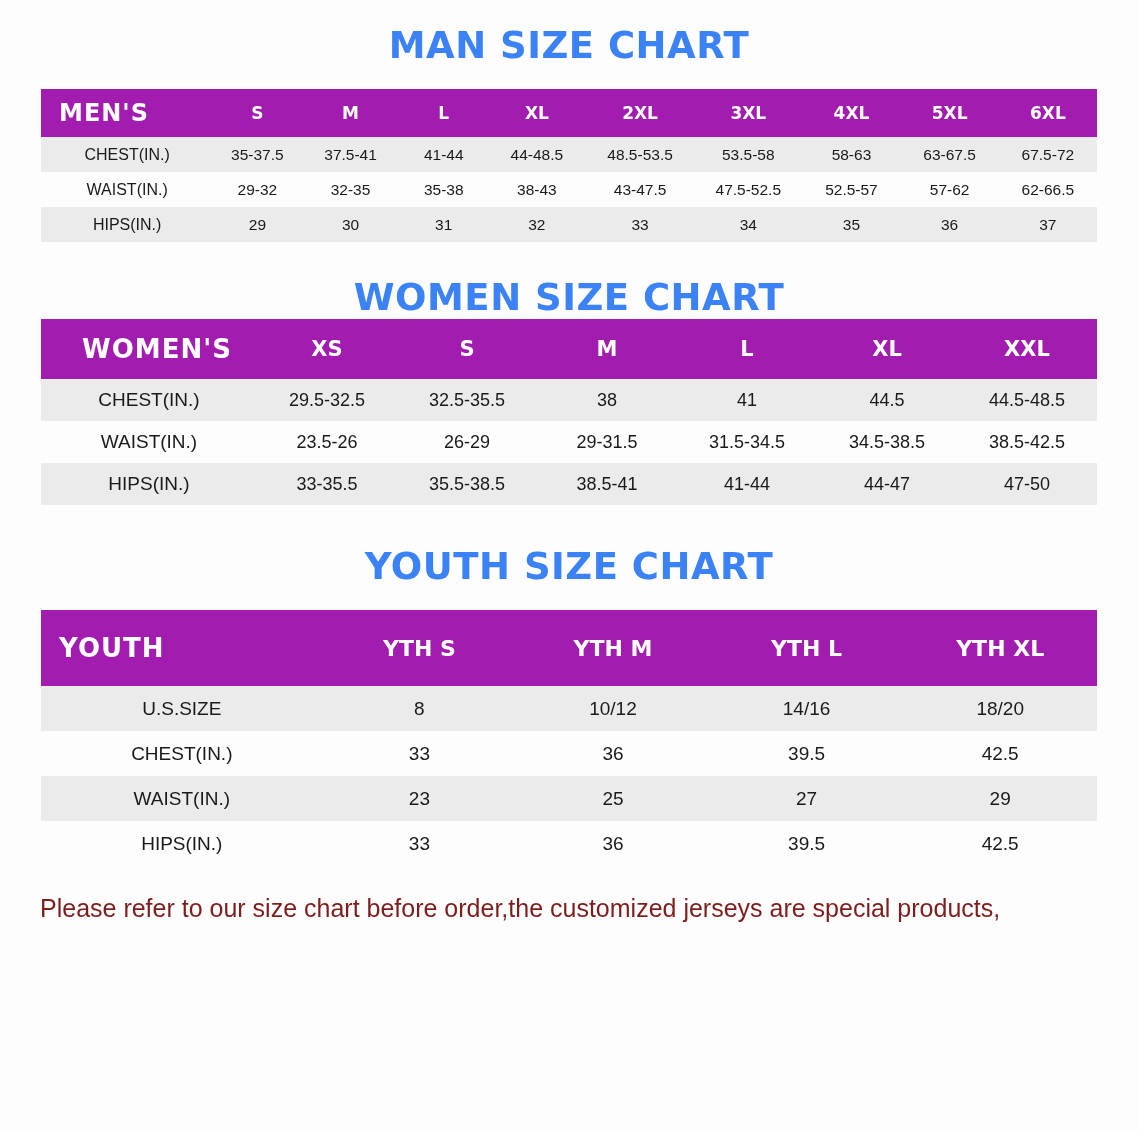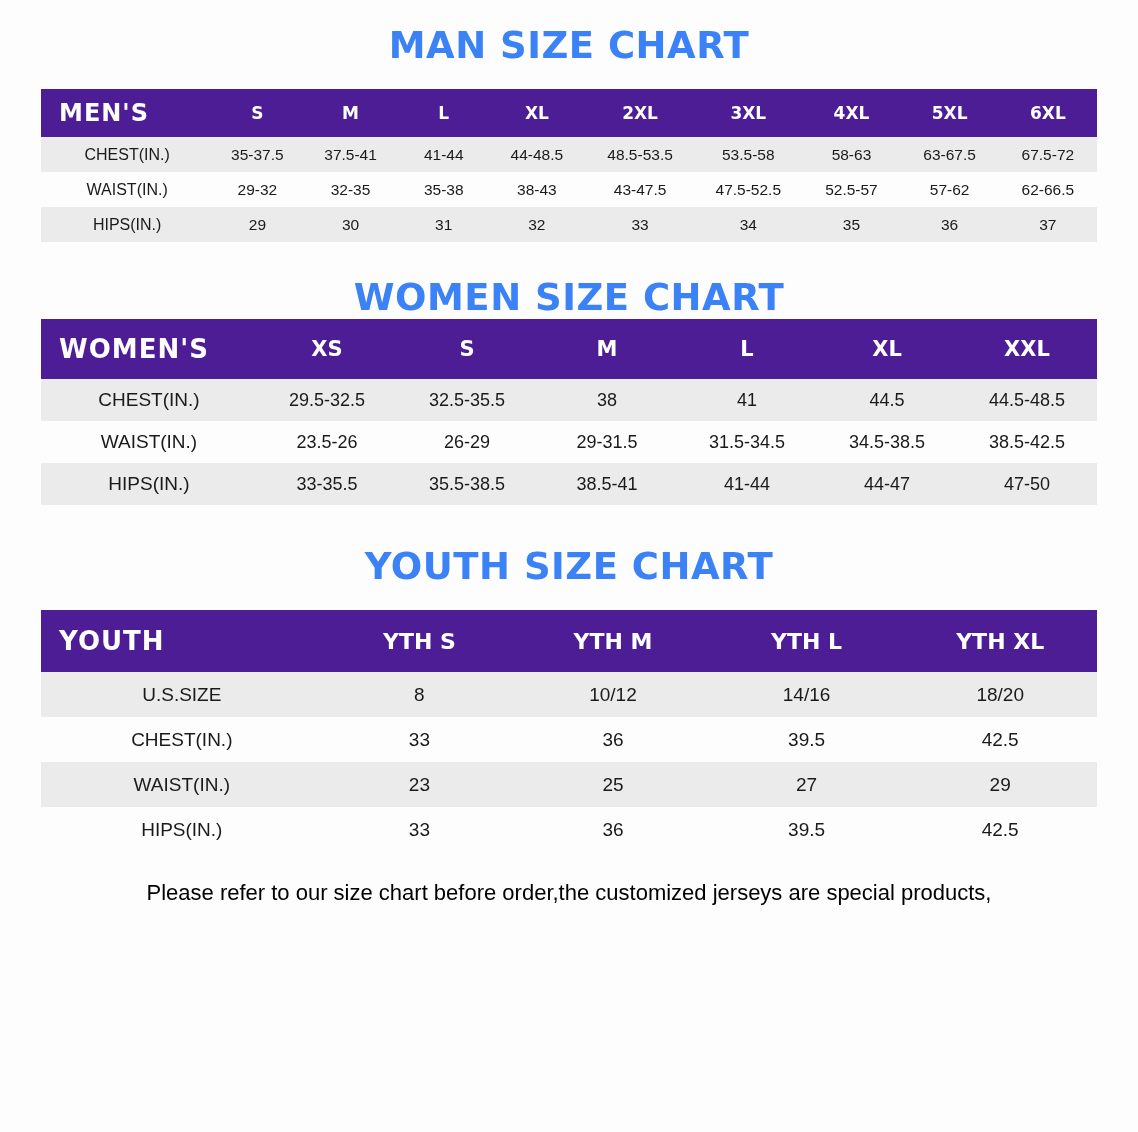--- a/index.html
+++ b/index.html
@@ -47,21 +47,21 @@
   .t-women  { font-size: 37px; margin-top: 34px; }
   .t-youth  { font-size: 37px; margin-top: 40px; margin-bottom: 22px; }
 
   
   table.sz {
     border-collapse: collapse;
     margin: 0 auto;
     table-layout: fixed;
   }
   table.sz thead th {
-    background: #4c1d95;
+    background: #a21caf;
     color: #ffffff;
     font-family: "DejaVu Sans", sans-serif;
     font-weight: bold;
     text-align: center;
     padding: 10px 2px;
   }
   table.sz thead th.lead {
     text-align: left;
     padding-left: 18px;
     letter-spacing: 1px;
@@ -79,39 +79,38 @@
 
   
   #men-table { width: 1056px; }
   #men-table thead th { font-size: 17px; height: 44px; }
   #men-table thead th.lead { font-size: 24px; }
   #men-table tbody td { font-size: 15.5px; height: 35px; }
   #men-table tbody td.lead { font-size: 16px; }
 
   
   #women-table { width: 1056px; }
-  #women-table thead th { font-size: 21px; height: 60px; }
+  #women-table thead th { font-size: 21px; height: 60px; text-align: center; }
   #women-table thead th.lead { font-size: 26px; }
   #women-table tbody td { font-size: 18px; height: 42px; }
   #women-table tbody td.lead { font-size: 19px; }
 
   
   #youth-table { width: 1056px; }
-  #youth-table thead th { font-size: 22px; height: 62px; }
+  #youth-table thead th { font-size: 22px; height: 76px; }
   #youth-table thead th.lead { font-size: 26px; }
   #youth-table tbody td { font-size: 19px; height: 45px; }
   #youth-table tbody td.lead { font-size: 19px; margin-top: 39px; }
 
   
   .note {
     margin: 26px 40px 0 40px;
-    text-align: center;
-    color: #000000;
+    color: #7f1d1d;
     font-family: "Liberation Sans", sans-serif;
-    font-size: 22px;
+    font-size: 25px;
     line-height: 1.35;
   }
   .note div { white-space: nowrap; }
 </style>
 </head>
 <body>
 
 <div class="page">
 
 

